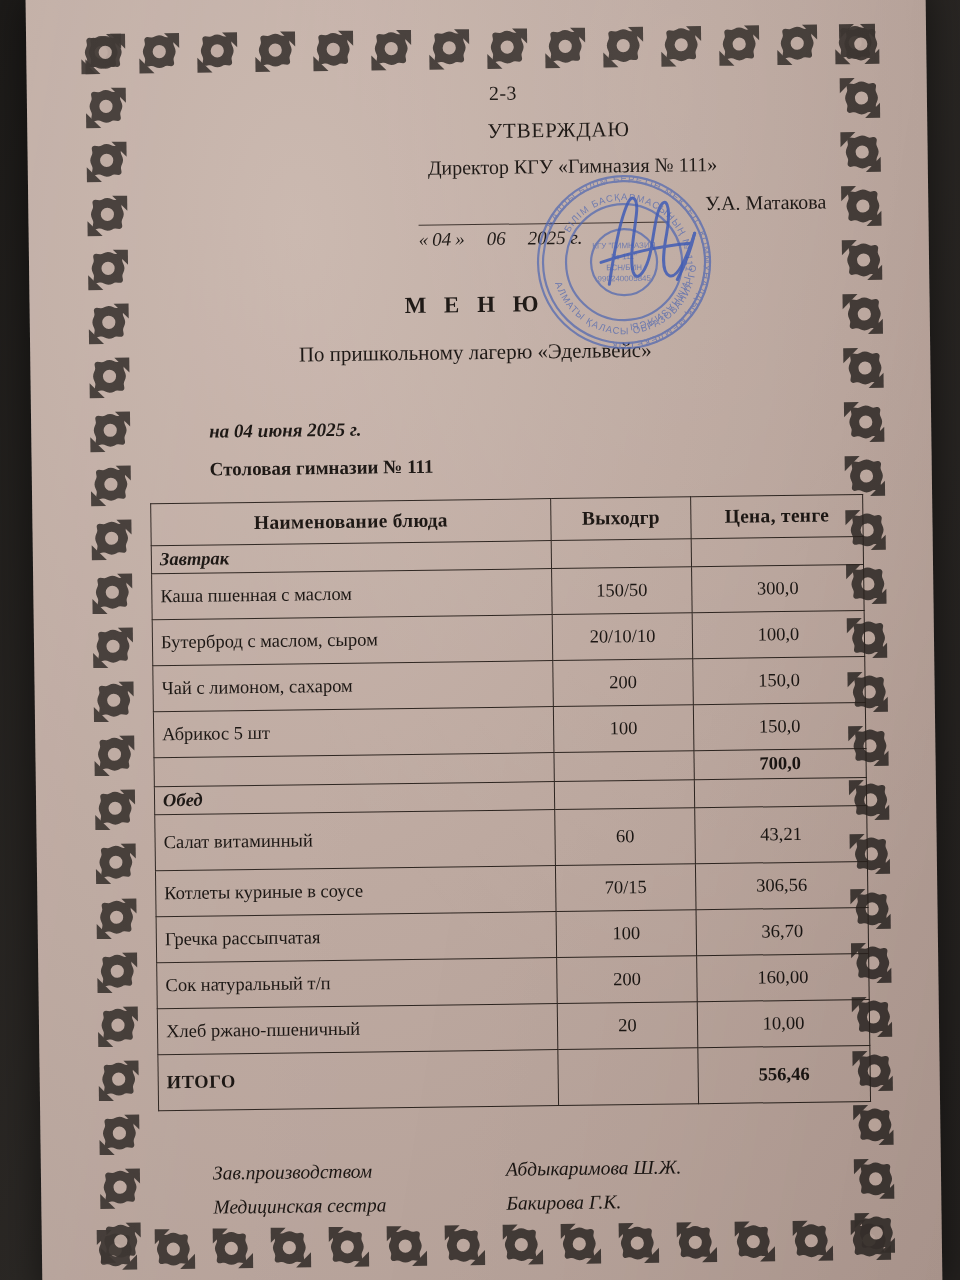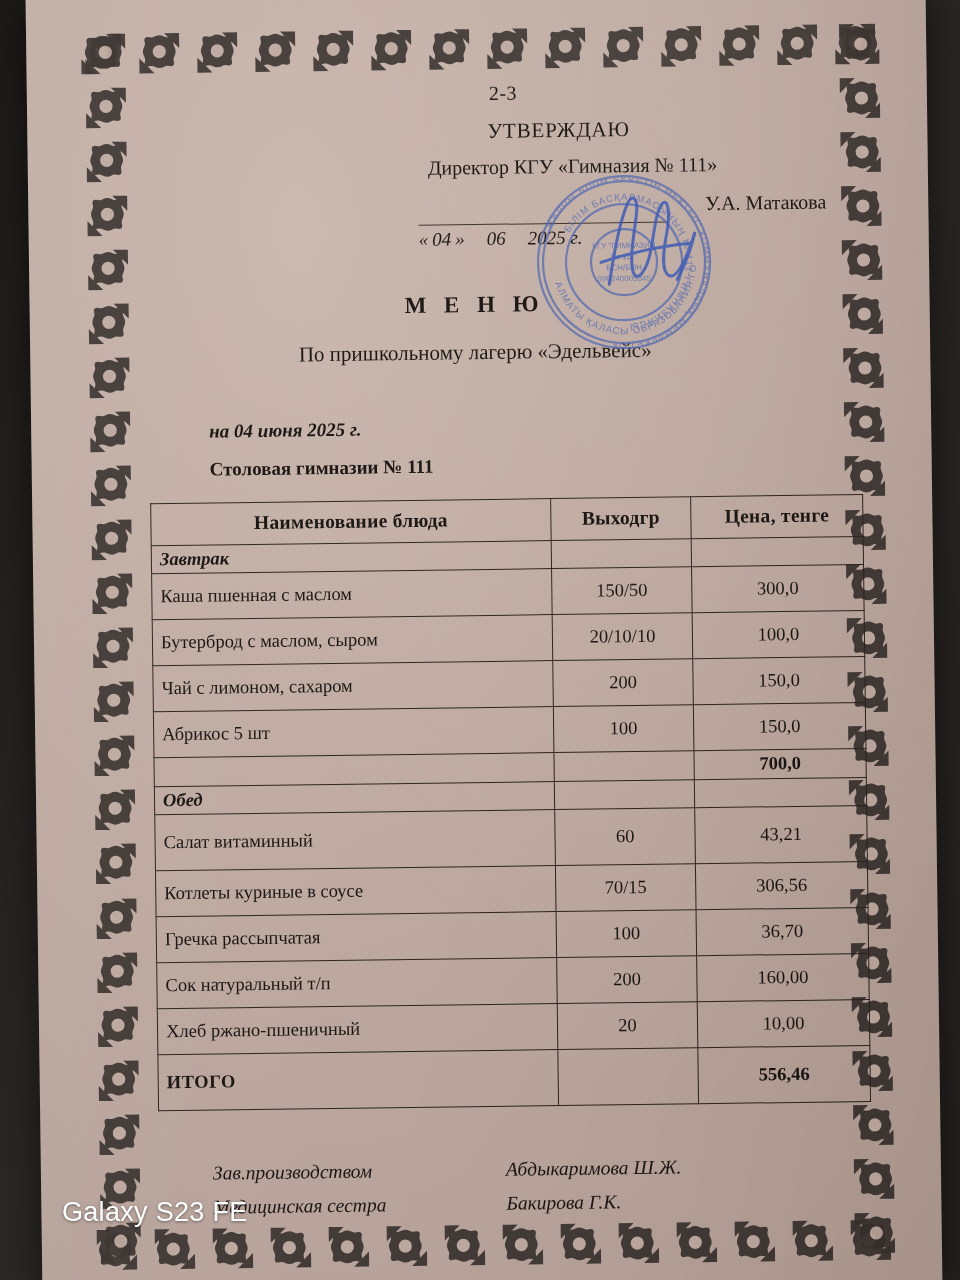--- a/index.html
+++ b/index.html
@@ -1541,14 +1541,13 @@
         </div>
         <div>
           <div>Абдыкаримова Ш.Ж.</div>
           <div>Бакирова Г.К.</div>
         </div>
       </div>
 
     </div>
   </div>
 
-  <div id="watermark">Galaxy S23 FE</div>
 </div>
 
 </body></html>

